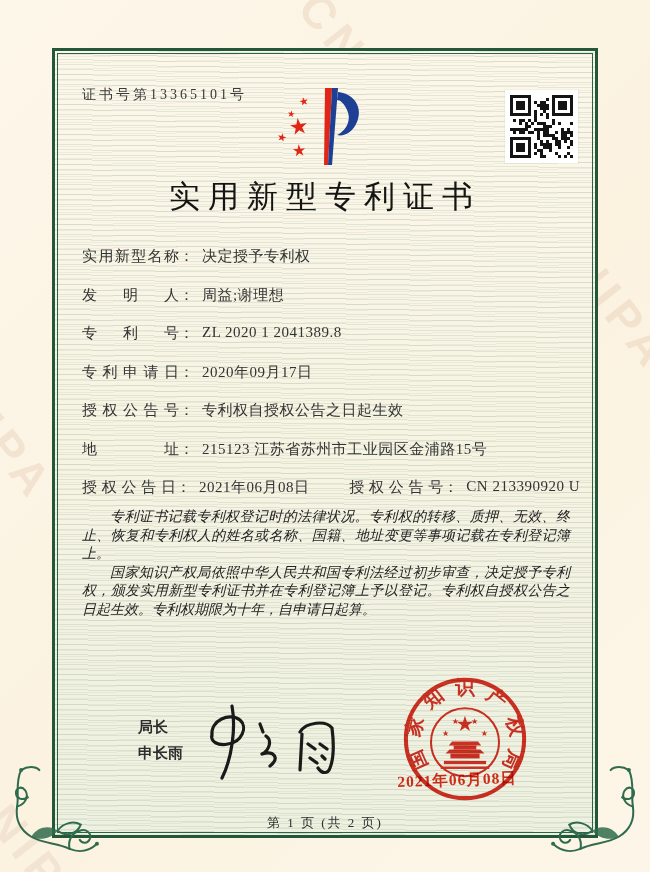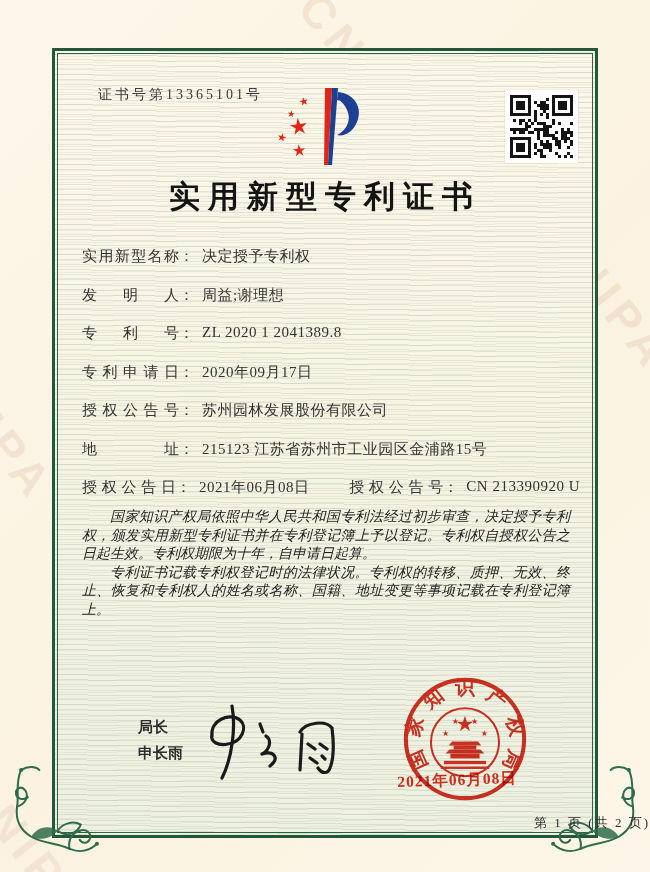--- a/index.html
+++ b/index.html
@@ -21,33 +21,33 @@
         repeating-linear-gradient(-0.9deg, rgba(128,162,132,0.12) 0 1px, transparent 1px 6px),
         linear-gradient(#fdf7ea 0%,#f8f4e4 45%,#eef0e0 100%);}
   
   .frame{position:absolute;left:52px;top:48px;right:52px;bottom:34px;
       border:3px solid #24563a;z-index:3;pointer-events:none;}
   .frame .frame-inner{position:absolute;inset:2px;border:1px solid #2c6447;}
   .corner{position:absolute;z-index:4;width:96px;height:96px;pointer-events:none;}
   .corner-bl{left:7px;bottom:12px;}
   .corner-br{right:7px;bottom:12px;transform:scaleX(-1);}
   
-  .cert-no{position:absolute;left:82px;top:86px;font-size:14px;letter-spacing:3px;color:#3a3a3a;z-index:5;margin-left:16px;}
+  .cert-no{position:absolute;left:82px;top:86px;font-size:14px;letter-spacing:3px;color:#3a3a3a;z-index:5;}
   .logo{position:absolute;left:275px;top:86px;width:96px;height:82px;z-index:5;}
   .logo .star{position:absolute;color:#e12617;line-height:1;}
   .ls1{left:24px;top:10px;font-size:11px;transform:rotate(-12deg)}
   .ls2{left:12px;top:24px;font-size:9px;transform:rotate(10deg)}
   .ls3{left:14px;top:30px;font-size:22px;transform:rotate(-8deg)}
   .ls4{left:2px;top:46px;font-size:11px;transform:rotate(14deg)}
   .ls5{left:17px;top:57px;font-size:16px;transform:rotate(-5deg)}
   .logo svg{position:absolute;left:40px;top:0;}
   .qr{position:absolute;right:72px;top:90px;width:63px;height:63px;background:#fff;
       padding:5px;z-index:5;box-shadow:0 0 0 1px rgba(0,0,0,0.03);}
   .title{position:absolute;left:0;right:0;top:176px;text-align:center;font-size:31px;
-      font-weight:bold;letter-spacing:8px;color:#141414;z-index:5;}
+      font-weight:normal;letter-spacing:8px;color:#141414;z-index:5;}
   
   .fields{position:absolute;left:82px;top:247px;right:70px;z-index:5;font-size:15px;color:#333;}
   .frow{height:38.5px;display:flex;align-items:flex-start;white-space:nowrap;}
   .flabel{display:inline-block;width:97px;text-align:justify;text-align-last:justify;}
   .fcolon{margin-right:8px;}
   .fvalue{letter-spacing:0.5px;}
   .fvalue.wfix{display:inline-block;width:155px;}
   .flabel.second{margin-left:0;}
   
   .paras{position:absolute;left:82px;top:508px;width:488px;z-index:5;
@@ -58,21 +58,21 @@
       font-family:"Liberation Sans","DejaVu Sans",sans-serif;font-weight:bold;
       font-size:15px;color:#2e2e2e;line-height:26px;margin-left:45px;}
   .sig-script{position:absolute;left:196px;top:702px;z-index:6;}
   
   .seal{position:absolute;left:384px;top:658px;width:162px;height:162px;z-index:6;
       mix-blend-mode:multiply;opacity:0.95;}
   .seal-date{position:absolute;left:378px;top:770px;width:158px;text-align:center;z-index:7;
       font-size:15.5px;font-weight:bold;color:#e0301c;letter-spacing:1px;
       transform:rotate(-2deg);mix-blend-mode:multiply;}
   
-  .footer{position:absolute;left:0;right:0;top:814px;text-align:right;z-index:5;
+  .footer{position:absolute;left:0;right:0;top:814px;text-align:center;z-index:5;
       font-size:13px;letter-spacing:2px;color:#2f2f2f;}
 </style>
 </head>
 <body>
 
 <div class="page">
 
   <span class="wm wm1">CNIPA</span>
   <span class="wm wm2">CNIPA</span>
   <span class="wm wm3">CNIPA</span>
@@ -361,40 +361,40 @@
         <span class="fvalue">ZL 2020 1 2041389.8</span>
     </div>
     <div class="frow">
       <span class="flabel">专利申请日</span>
         <span class="fcolon">：</span>
         <span class="fvalue">2020年09月17日</span>
     </div>
     <div class="frow">
       <span class="flabel">授权公告号</span>
         <span class="fcolon">：</span>
-        <span class="fvalue">苏州园林发展股份有限公司</span>
+        <span class="fvalue">专利权自授权公告之日起生效</span>
     </div>
     <div class="frow">
       <span class="flabel">地址</span>
         <span class="fcolon">：</span>
         <span class="fvalue">215123 江苏省苏州市工业园区金浦路15号</span>
     </div>
     <div class="frow">
       <span class="flabel">授权公告日</span>
         <span class="fcolon">：</span>
         <span class="fvalue wfix">2021年06月08日</span>
       <span class="flabel second">授权公告号</span>
         <span class="fcolon">：</span>
         <span class="fvalue">CN 213390920 U</span>
     </div>
   </div>
 
   <div class="paras">
+    <p>专利证书记载专利权登记时的法律状况。专利权的转移、质押、无效、终止、恢复和专利权人的姓名或名称、国籍、地址变更等事项记载在专利登记簿上。</p>
     <p>国家知识产权局依照中华人民共和国专利法经过初步审查，决定授予专利权，颁发实用新型专利证书并在专利登记簿上予以登记。专利权自授权公告之日起生效。专利权期限为十年，自申请日起算。</p>
-    <p>专利证书记载专利权登记时的法律状况。专利权的转移、质押、无效、终止、恢复和专利权人的姓名或名称、国籍、地址变更等事项记载在专利登记簿上。</p>
   </div>
 
   <div class="sig-block">
     <div>局长</div>
     <div>申长雨</div>
   </div>
   <svg class="sig-script" width="152" height="82" viewBox="0 0 152 82">
     <g stroke="#1a1a1a" stroke-width="3.2" fill="none" stroke-linecap="round" stroke-linejoin="round">
       <path d="M16,34 C14,18 34,10 44,18 C52,25 46,40 32,42 C22,44 14,40 16,32"></path>
       <path d="M36,4 C40,26 36,56 26,76"></path>

